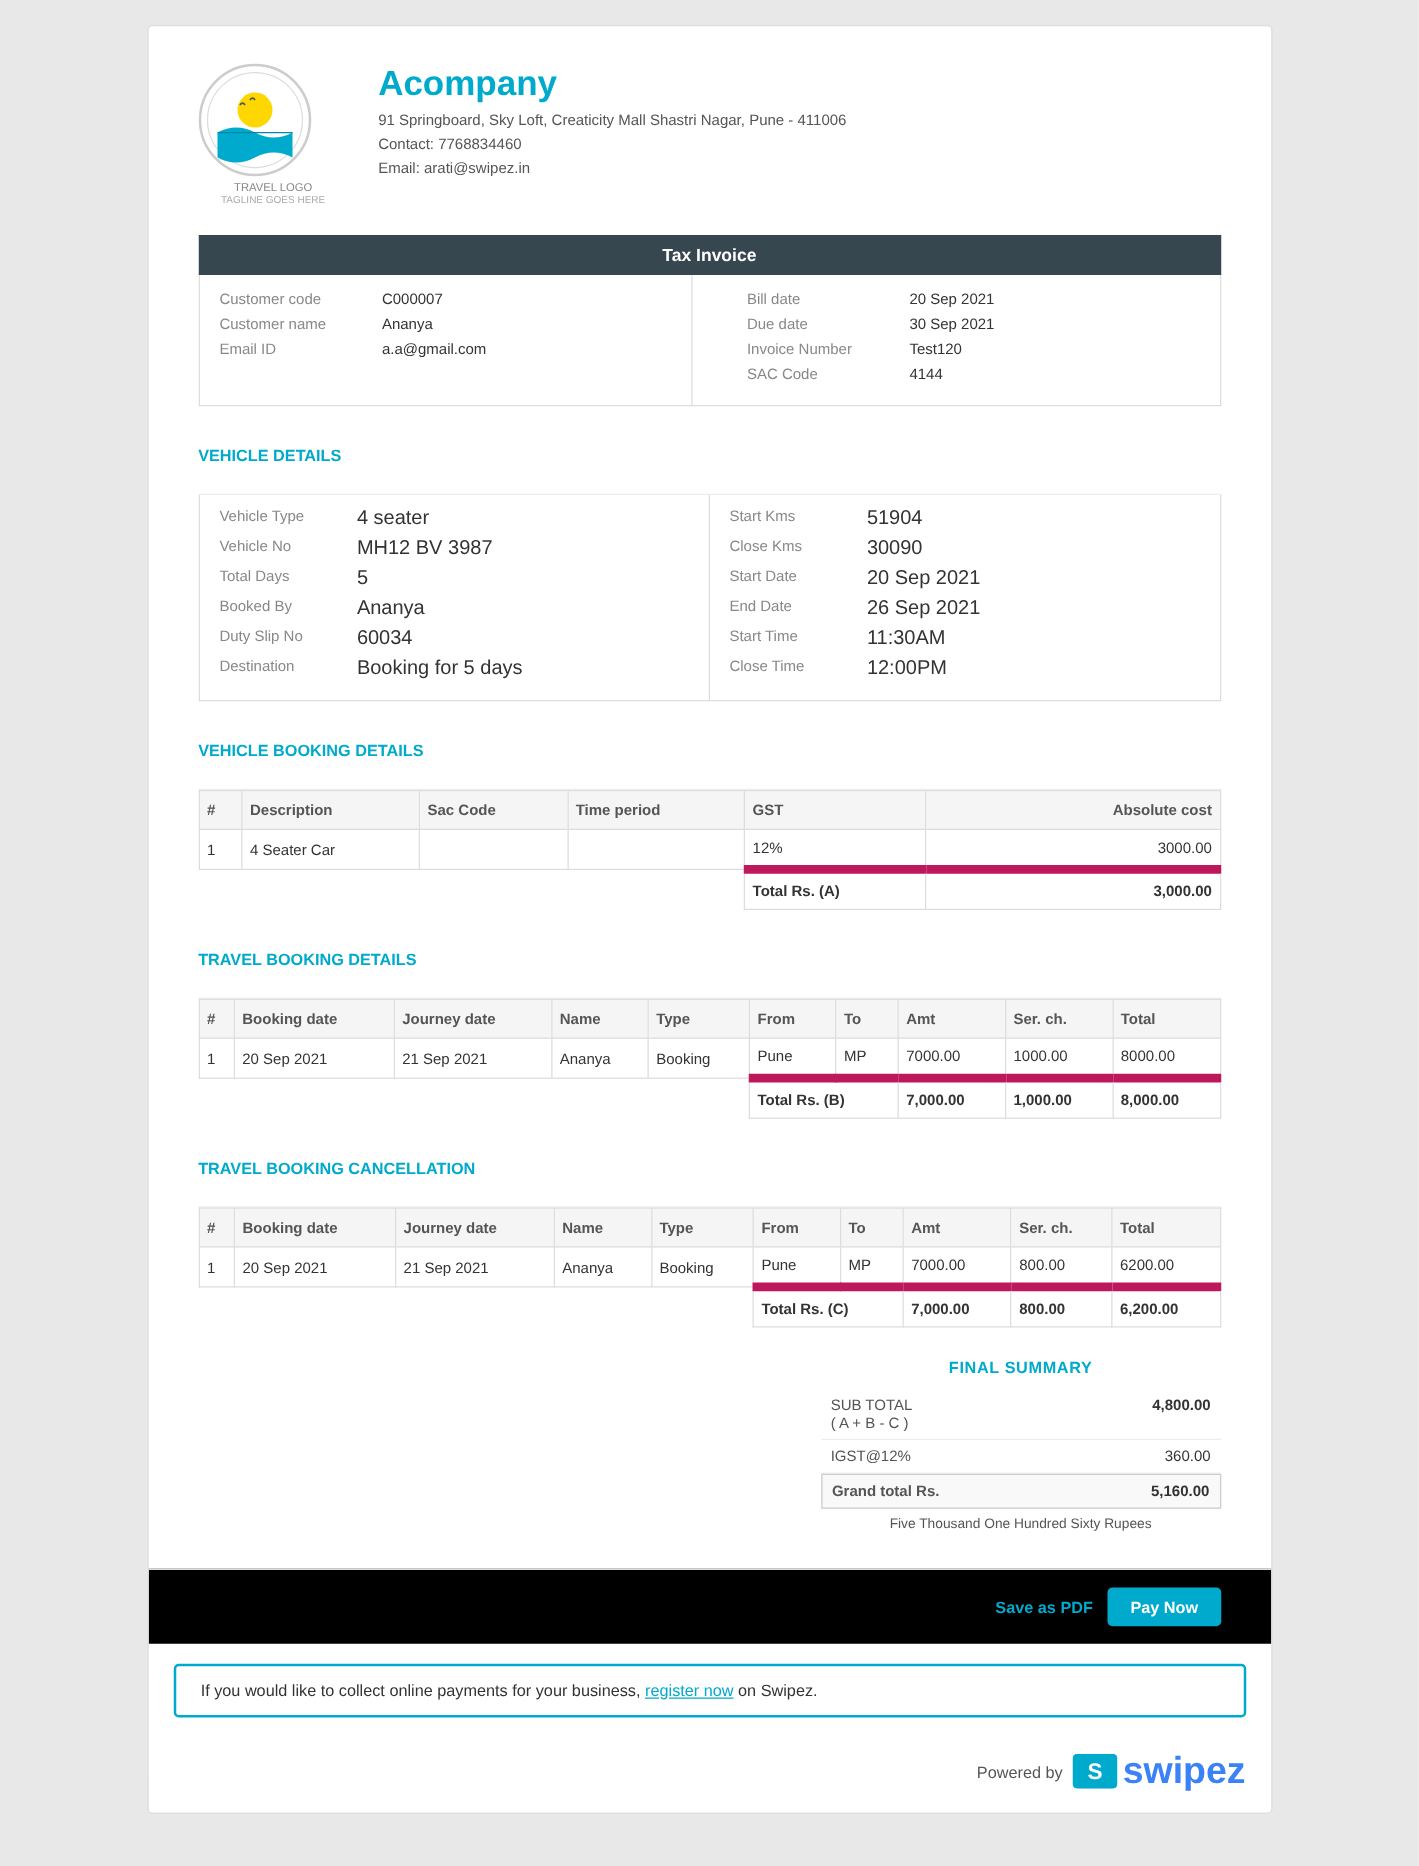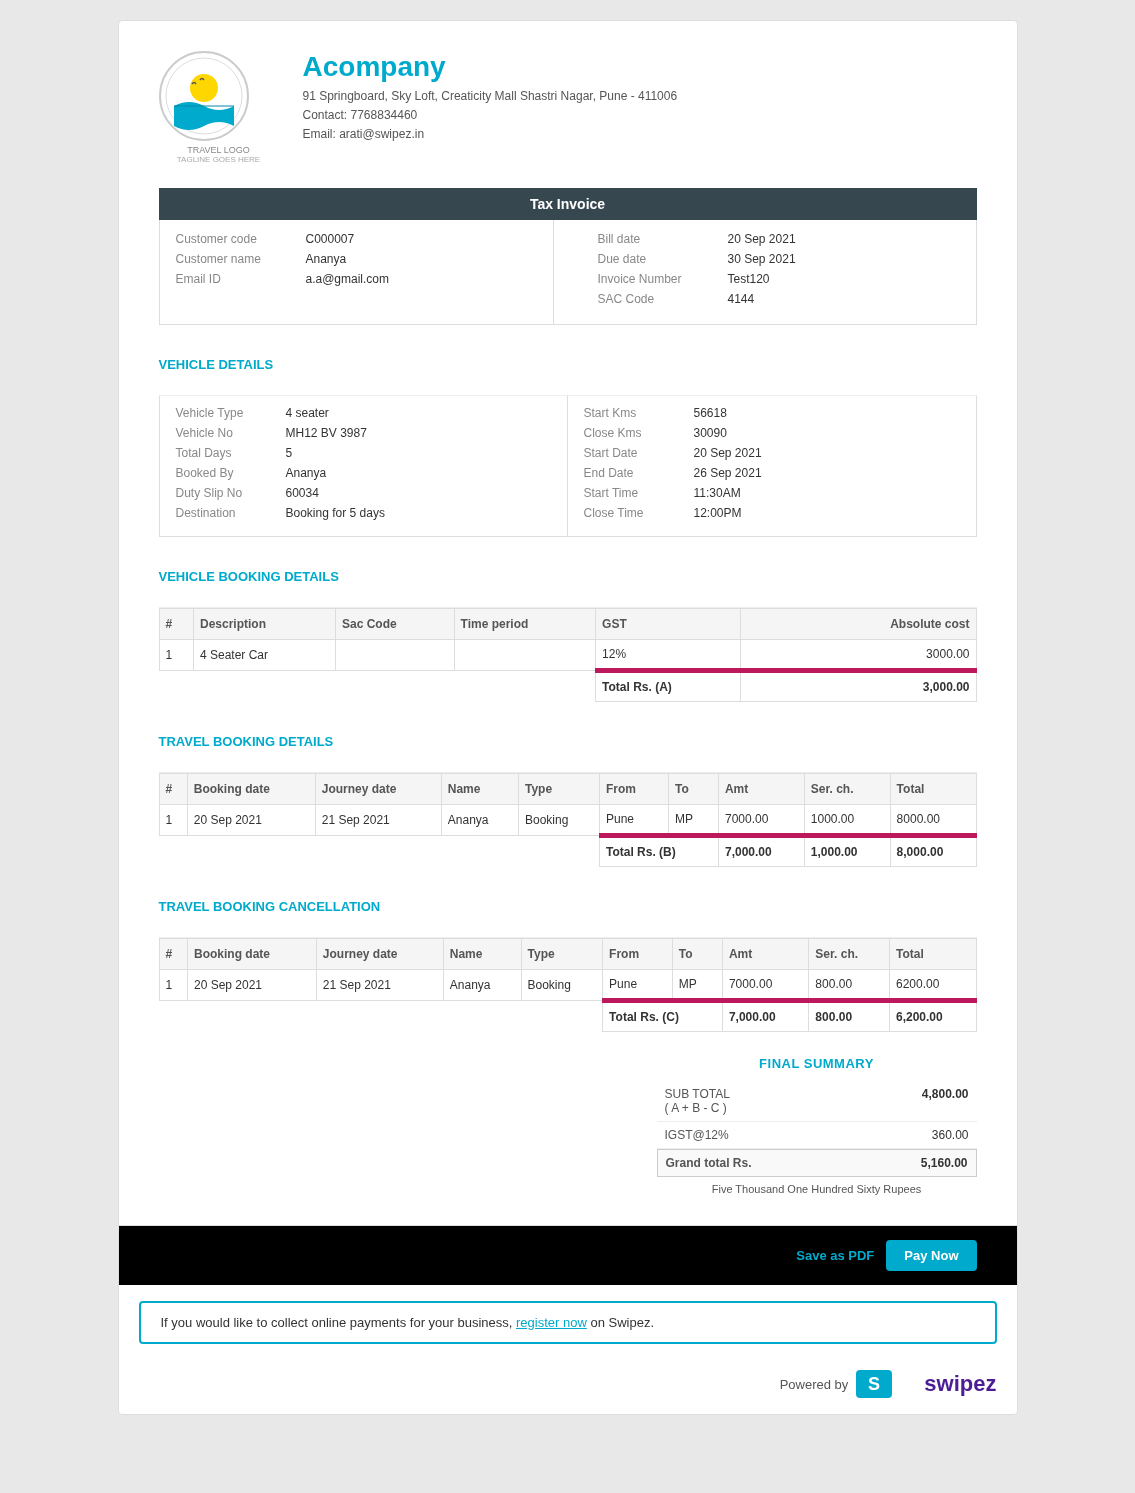--- a/index.html
+++ b/index.html
@@ -128,21 +128,21 @@
       margin-bottom: 6px;
     }
     .veh-label {
       color: #888;
       width: 110px;
       flex-shrink: 0;
       font-size: 12px;
     }
     .veh-value {
       color: #333;
-      font-size: 12px;
+      font-size: 16px;
     }
     
     table {
       width: 100%;
       border-collapse: collapse;
       font-size: 12px;
     }
     thead tr {
       background: #f5f5f5;
     }
@@ -152,21 +152,21 @@
       color: #555;
       font-weight: bold;
       border: 1px solid #ddd;
     }
     td {
       padding: 7px 6px;
       border: 1px solid #ddd;
       color: #333;
     }
     .total-row td {
-      border-top: 5px solid #be185d;
+      border-top: 7px solid #be185d;
       font-weight: bold;
     }
     .text-right { text-align: right; padding-left: 48px; }
     
     .final-summary {
       margin-top: 24px;
       display: flex;
       justify-content: flex-end;
     }
     .summary-box {
@@ -259,24 +259,23 @@
       gap: 8px;
       font-size: 13px;
       color: #555;
     }
     .swipez-logo {
       display: flex;
       align-items: center;
       gap: 4px;
     }
     .swipez-text {
-      font-size: 22px;
-      font-weight: bold;
-      color: #4c1d95;
-      margin-left: 28px;
+      font-size: 30px;
+      font-weight: bold;
+      color: #3b82f6;
     }
   </style>
 </head>
 <body>
 
 <div class="page-wrapper">
 
   <div class="invoice-container">
 
     <div class="header">
@@ -370,21 +369,21 @@
             <span class="veh-value">60034</span>
           </div>
           <div class="veh-row">
             <span class="veh-label">Destination</span>
             <span class="veh-value">Booking for 5 days</span>
           </div>
         </div>
         <div class="veh-right">
           <div class="veh-row">
             <span class="veh-label">Start Kms</span>
-            <span class="veh-value">56618</span>
+            <span class="veh-value">51904</span>
           </div>
           <div class="veh-row">
             <span class="veh-label">Close Kms</span>
             <span class="veh-value">30090</span>
           </div>
           <div class="veh-row">
             <span class="veh-label">Start Date</span>
             <span class="veh-value">20 Sep 2021</span>
           </div>
           <div class="veh-row">

